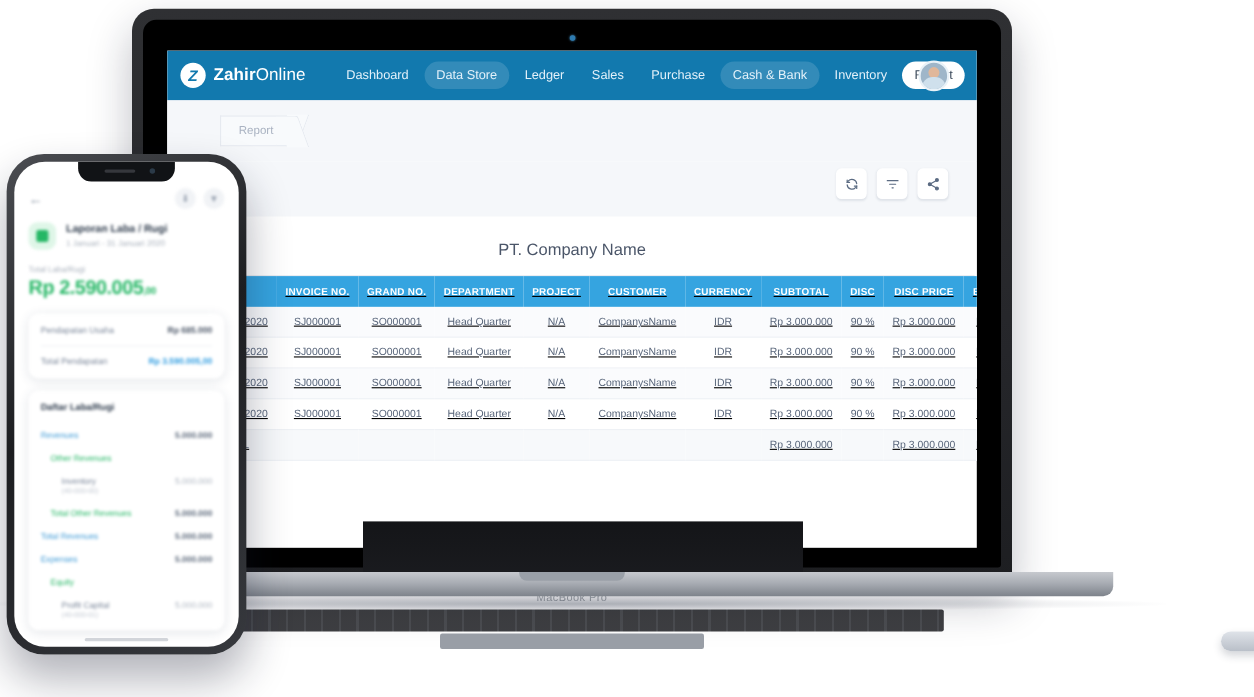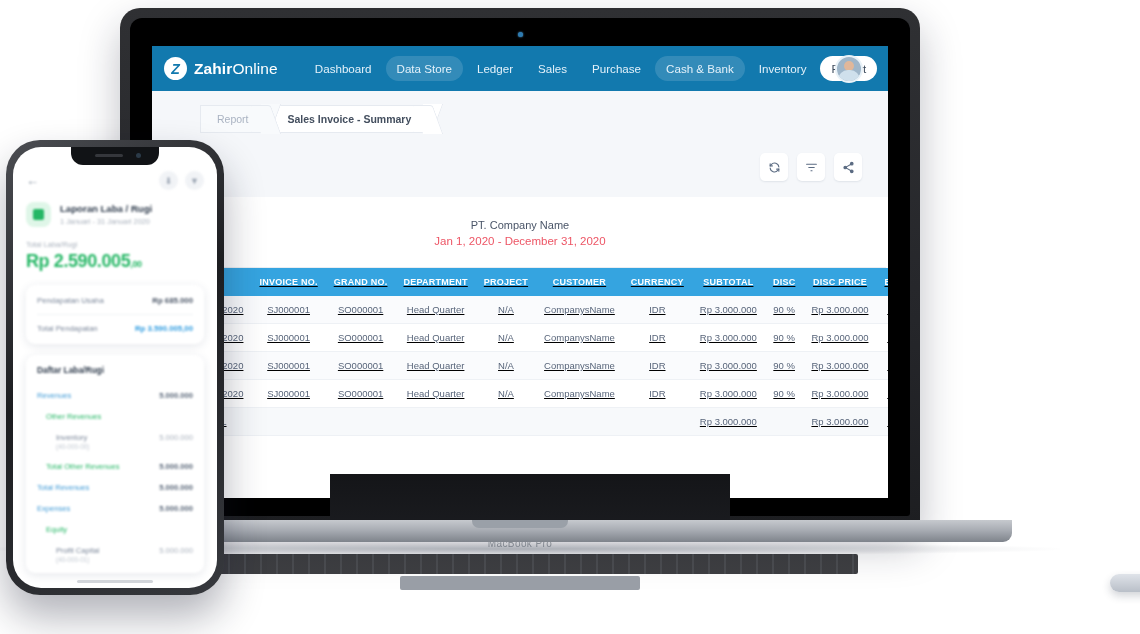--- a/index.html
+++ b/index.html
@@ -103,21 +103,21 @@
   }
   .iconbtn {
     width: 28px; height: 28px; background: #fff; border-radius: 5px;
     display: flex; align-items: center; justify-content: center;
     box-shadow: 0 1px 2px rgba(40,60,90,.10); cursor: pointer;
   }
   .iconbtn svg { display: block; }
 
   
   .reportcard { background: #fff; padding: 22px 0 0 0; }
-  .rtitle { text-align: center; font-size: 11px; color: #4a5568; margin-bottom: 4px; }
+  .rtitle { text-align: center; font-size: 15px; color: #4a5568; margin-bottom: 14px; }
   .rsub { text-align: center; font-size: 11.5px; color: #5aa9e6; letter-spacing: .45px; margin-bottom: 14px; }
   .rrange { text-align: center; font-size: 11.5px; color: #ed5565; margin-bottom: 20px; }
   .rule { height: 1px; background: #e9edf2; margin: 0 2px; }
 
   table.rep { width: 100%; border-collapse: collapse; font-size: 9.5px; text-decoration: underline; }
   table.rep thead th {
     background: #35a4e0; color: #fff; font-size: 9px; font-weight: bold;
     letter-spacing: .25px; padding: 9px 8px; white-space: nowrap;
   }
   table.rep tbody td {
@@ -268,21 +268,20 @@
                 <i class="head"></i>
                 <i class="body"></i>
               </div>
               <div class="caret"></div>
             </div>
           </div>
 
           <div class="crumbbar">
             <div class="crumbs">
               <div class="crumb c1">Report</div>
-              <div class="crumb cur">Sales Invoice - Summary</div>
             </div>
           </div>
 
           <div class="toolbar">
             <div class="iconbtn">
               <svg width="13" height="13" viewBox="0 0 24 24" fill="none" stroke="#5b6b82" stroke-width="2" stroke-linecap="round">
                 <path d="M20 11a8 8 0 0 0-14-4.5L4 9"></path>
                   <path d="M4 13a8 8 0 0 0 14 4.5L20 15"></path>
                 <path d="M4 5v4h4"></path>
                   <path d="M20 19v-4h-4"></path>
@@ -301,21 +300,20 @@
                   <circle cx="6" cy="12" r="2.4" fill="#5b6b82"></circle>
                   <circle cx="18" cy="19" r="2.4" fill="#5b6b82"></circle>
                 <path d="M8.2 10.8 15.8 6.4"></path>
                   <path d="M8.2 13.2 15.8 17.6"></path>
               </svg>
             </div>
           </div>
 
           <div class="reportcard">
             <div class="rtitle">PT. Company Name</div>
-            <div class="rrange">Jan 1, 2020 - December 31, 2020</div>
             <div class="rule"></div>
 
             <table class="rep">
               <thead>
                 <tr>
                   <th>DATE</th>
                   <th>INVOICE NO.</th>
                   <th>GRAND NO.</th>
                   <th>DEPARTMENT</th>
                   <th>PROJECT</th>

